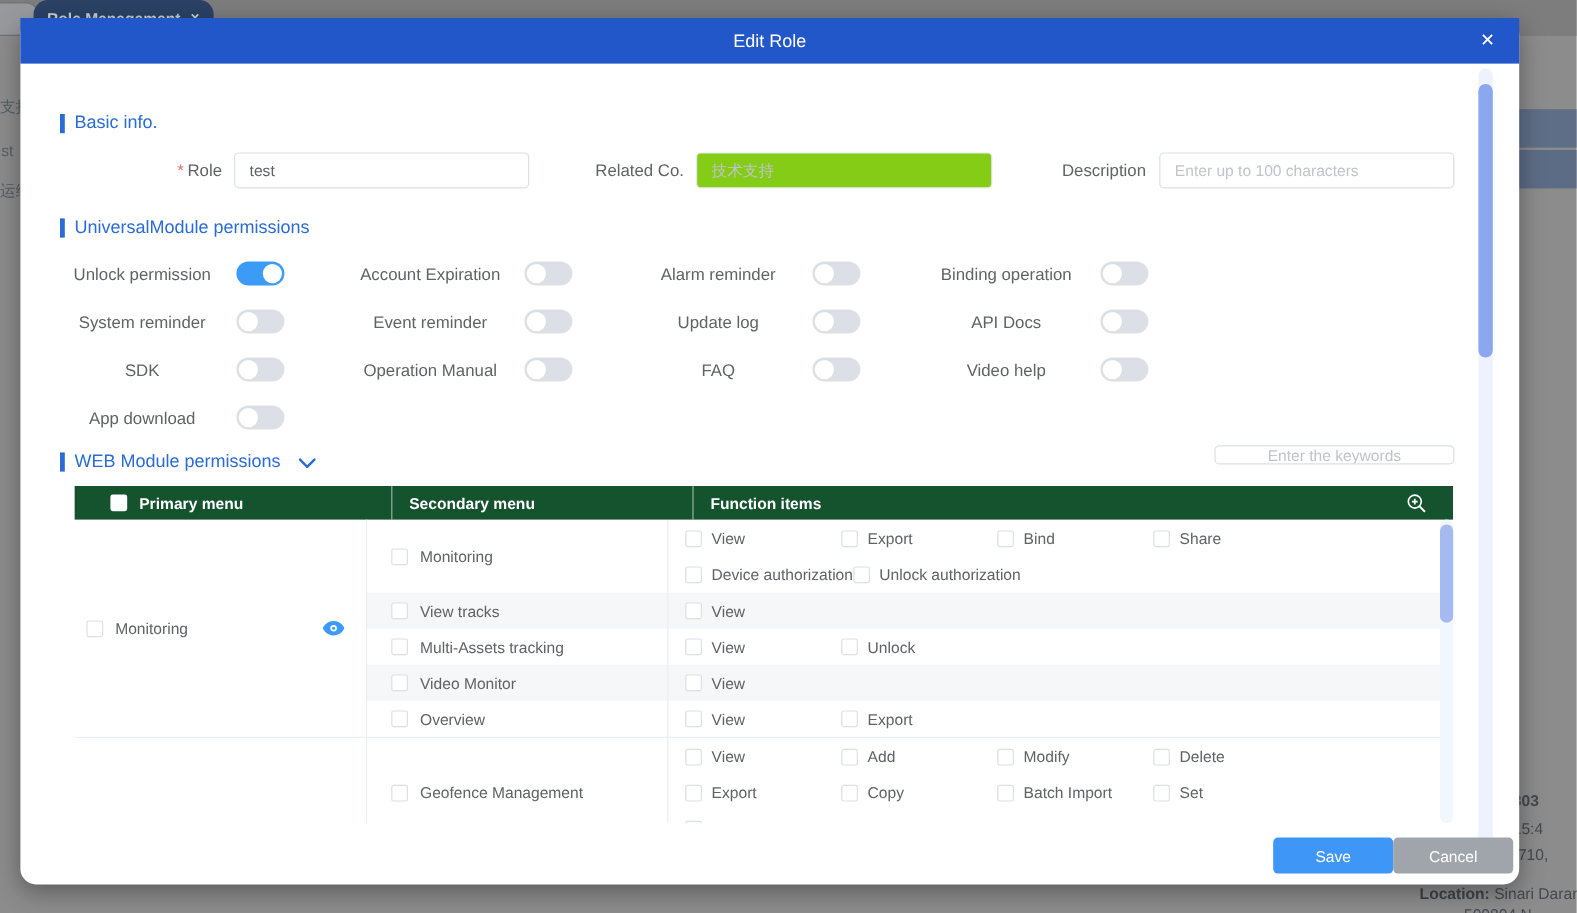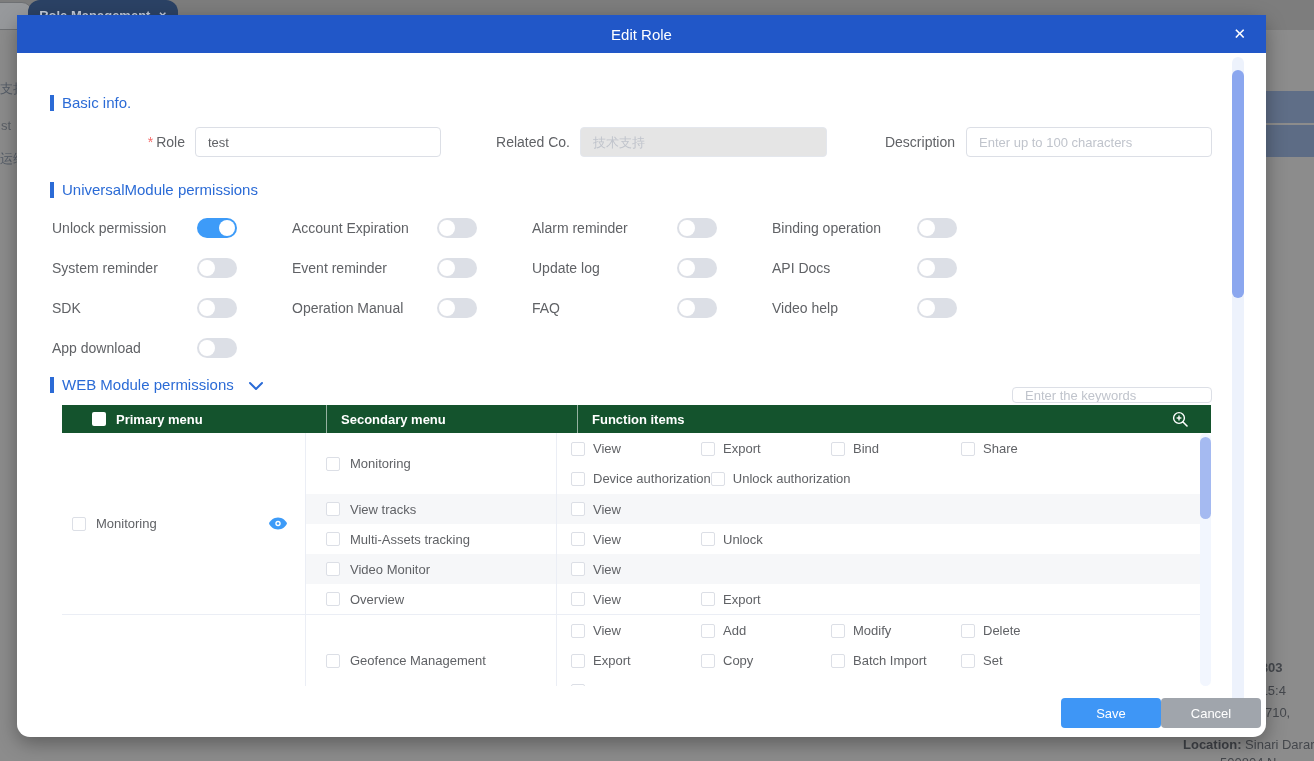--- a/index.html
+++ b/index.html
@@ -23,33 +23,33 @@
   .modal-title { color:#fff; font-size:15px; font-weight:500; }
   .modal-close { position:absolute; right:20px; top:9px; color:#fff; font-size:15px; cursor:pointer; line-height:20px; }
 
   .sec-head { position:absolute; left:33px; display:flex; align-items:center; color:#2b6bd6; font-size:15px; font-weight:500; }
   .sec-head::before { content:""; display:inline-block; width:4px; height:16px; background:#2b6bd6; margin-right:8px; }
 
   .f-label { position:absolute; height:30px; line-height:30px; text-align:right; font-size:14px; color:#606266; }
   .f-label .req { color:#f56c6c; margin-right:3px; }
   .f-input { position:absolute; height:30px; border:1px solid #dcdfe6; border-radius:4px; padding:0 12px; font-size:13px; color:#606266; font-family:"Liberation Sans",sans-serif; outline:none; }
   .f-input::placeholder { color:#c0c4cc; }
-  .f-input.disabled { background:#e5e5e5; border-color:#e4e7ed; }
+  .f-input.disabled { background:#84cc16; border-color:#e4e7ed; }
 
   .toggle-grid { position:absolute; left:35px; top:193px; display:grid; grid-template-columns:repeat(4,240px); grid-auto-rows:40px; }
   .tcell { display:flex; align-items:center; }
-  .tlabel { width:133px; text-align:left; font-size:14px; color:#606266; }
+  .tlabel { width:133px; text-align:center; font-size:14px; color:#606266; }
   .switch { width:40px; height:20px; border-radius:10px; background:#dcdfe6; margin-left:12px; position:relative; cursor:pointer; flex:none; }
   .switch .knob { position:absolute; top:2px; left:2px; width:16px; height:16px; border-radius:50%; background:#fff; }
   .switch.on { background:#3d9bf8; }
   .switch.on .knob { left:auto; right:2px; }
 
   .web-head { top:361px; }
   .chev { margin-left:14px; margin-top:3px; }
-  .kw-input { left:995px; top:372px; width:200px; height:16px; }
+  .kw-input { left:995px; top:356px; width:200px; height:16px;text-align:center; }
 
   
   .perm-table { position:absolute; left:45px; top:390px; width:1149px; height:281px; overflow:hidden; font-size:13px; color:#606266; }
   .thead { display:flex; height:28px; background:#14532d; color:#fff; font-weight:600; position:relative;padding-left:20px; }
   .th { display:flex; align-items:center; height:28px; }
   .th1 { width:244px; padding-left:10px; gap:10px; }
   .th2 { width:251px; padding-left:14px; border-left:1px solid rgba(255,255,255,.55); }
   .th3 { flex:1; padding-left:14px; border-left:1px solid rgba(255,255,255,.55); position:relative; }
   .hd-cb { width:14px; height:14px; background:#fff; border-radius:2px; flex:none; }
   .zoom-ic { position:absolute; right:22px; top:6px; }

